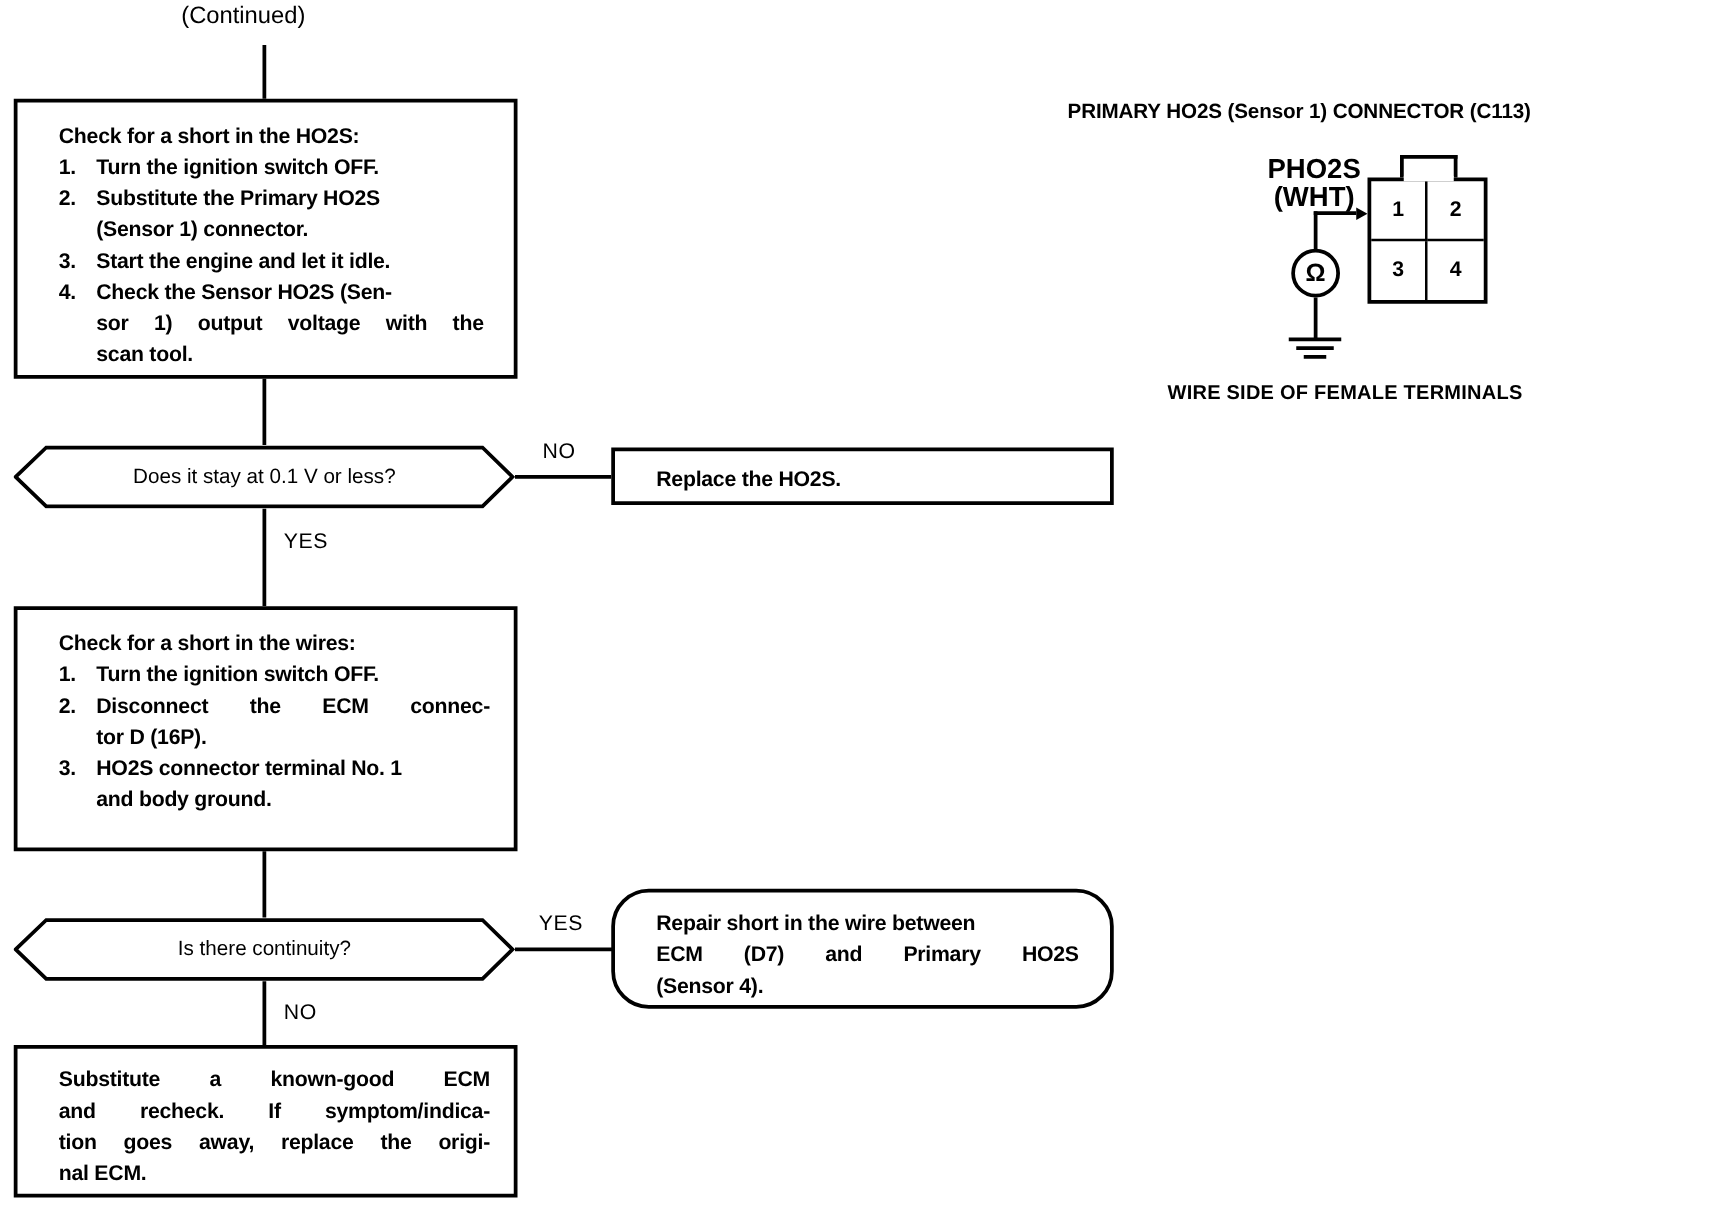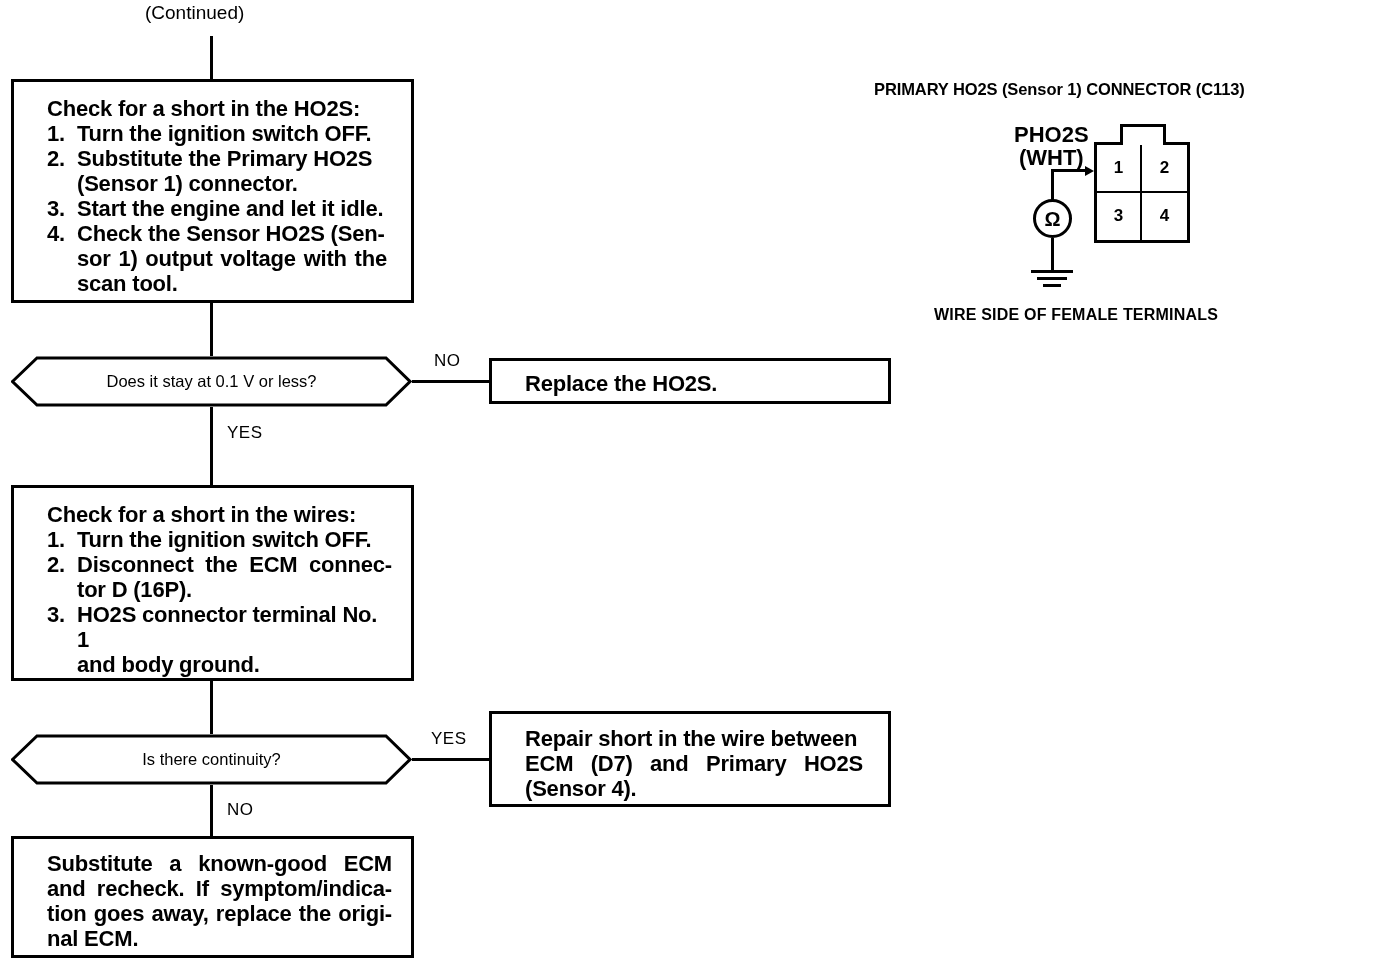--- a/index.html
+++ b/index.html
@@ -21,21 +21,21 @@
   
   .box {
     position: absolute;
     box-sizing: border-box;
     border: 3px solid #000;
     background: #fff;
   }
   .box-text {
     position: absolute;
     font-weight: bold;
-    font-size: 22px;
+    font-size: 17px;
     line-height: 25px;
     letter-spacing: -0.2px;
   }
   .heading-line {
     display: block;
     font-weight: bold;
   }
   .num-list {
     display: block;
   }
@@ -263,41 +263,41 @@
   <div class="decision" style="left:11px; top:734px; width:401px; height:51px;">
     <svg width="401" height="51" viewBox="0 0 401 51">
       <polygon points="1.5,25.5 26,2 375,2 399,25.5 375,49 26,49" fill="#ffffff" stroke="#000000" stroke-width="3" stroke-linejoin="miter"></polygon>
     </svg>
     <div class="d-label">Is there continuity?</div>
   </div>
 
   <div class="hline" style="left:412px; top:758px; width:78px;"></div>
   <div class="branch-label" style="left:431px; top:729px;">YES</div>
 
-  <div class="box" style="left:489px; top:711px; width:402px; height:96px;">
+  <div class="box" style="left:489px; top:711px; width:402px; height:96px;border-radius:30px;">
     <div class="box-text" style="left:33px; top:12px; width:338px;">
       <span style="display:block;">Repair short in the wire between</span>
       <span style="display:block; text-align:justify; text-align-last:justify;">ECM (D7) and Primary HO2S</span>
       <span style="display:block;">(Sensor 4).</span>
     </div>
   </div>
 
   <div class="vline" style="left:210px; top:785px; height:51px;"></div>
   <div class="branch-label" style="left:227px; top:800px;">NO</div>
 
   <div class="box" style="left:11px; top:836px; width:403px; height:122px;">
     <div class="box-text" style="left:33px; top:12px; width:345px;">
       <span style="display:block; text-align:justify; text-align-last:justify;">Substitute a known-good ECM</span>
       <span style="display:block; text-align:justify; text-align-last:justify;">and recheck. If symptom/indica-</span>
       <span style="display:block; text-align:justify; text-align-last:justify;">tion goes away, replace the origi-</span>
       <span style="display:block;">nal ECM.</span>
     </div>
   </div>
 
-  <div class="conn-title" style="left:874px; top:80px;">PRIMARY HO2S (Sensor 1) CONNECTOR (C113)</div>
+  <div class="conn-title" style="left:854px; top:80px;">PRIMARY HO2S (Sensor 1) CONNECTOR (C113)</div>
 
   <div class="wire-label" style="left:1014px; top:123px;">
     <span style="display:block;">PHO2S</span>
     <span style="display:block;">(WHT)</span>
   </div>
 
   <div class="vline" style="left:1051px; top:169px; height:32px;"></div>
   <div class="hline" style="left:1051px; top:169px; width:34px;"></div>
   <div class="arrow-head" style="left:1085px; top:166px;"></div>
 

